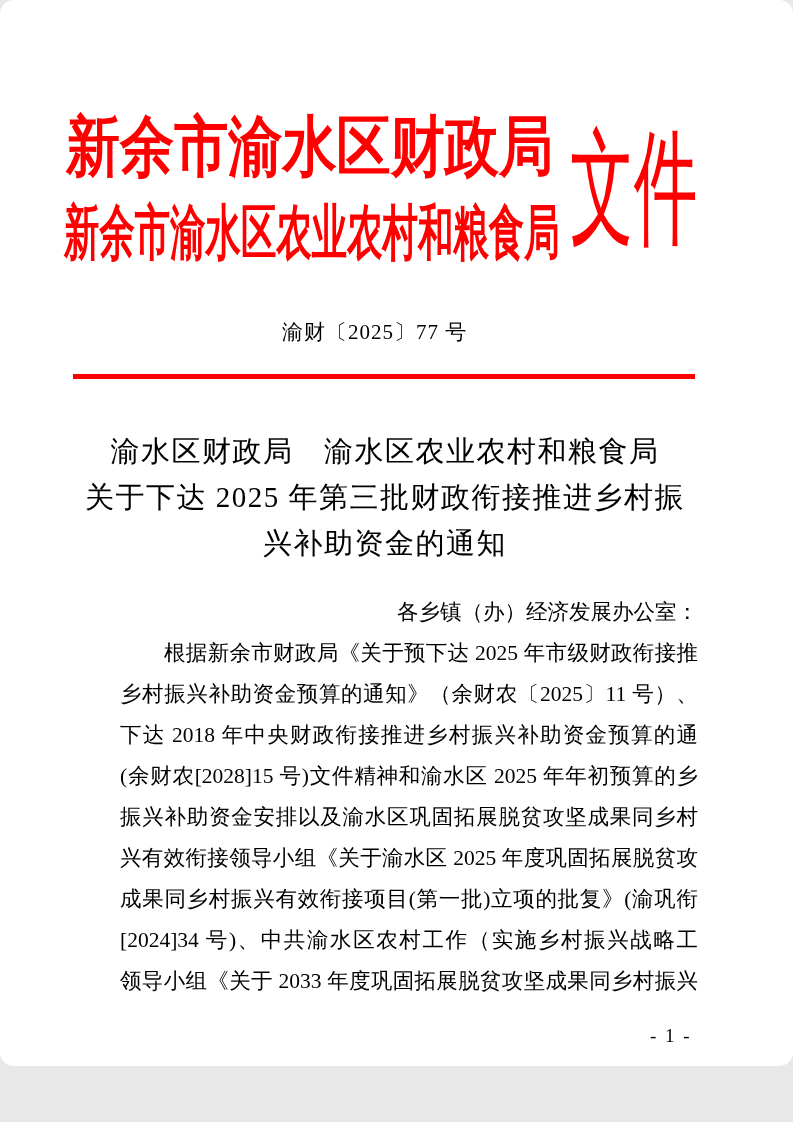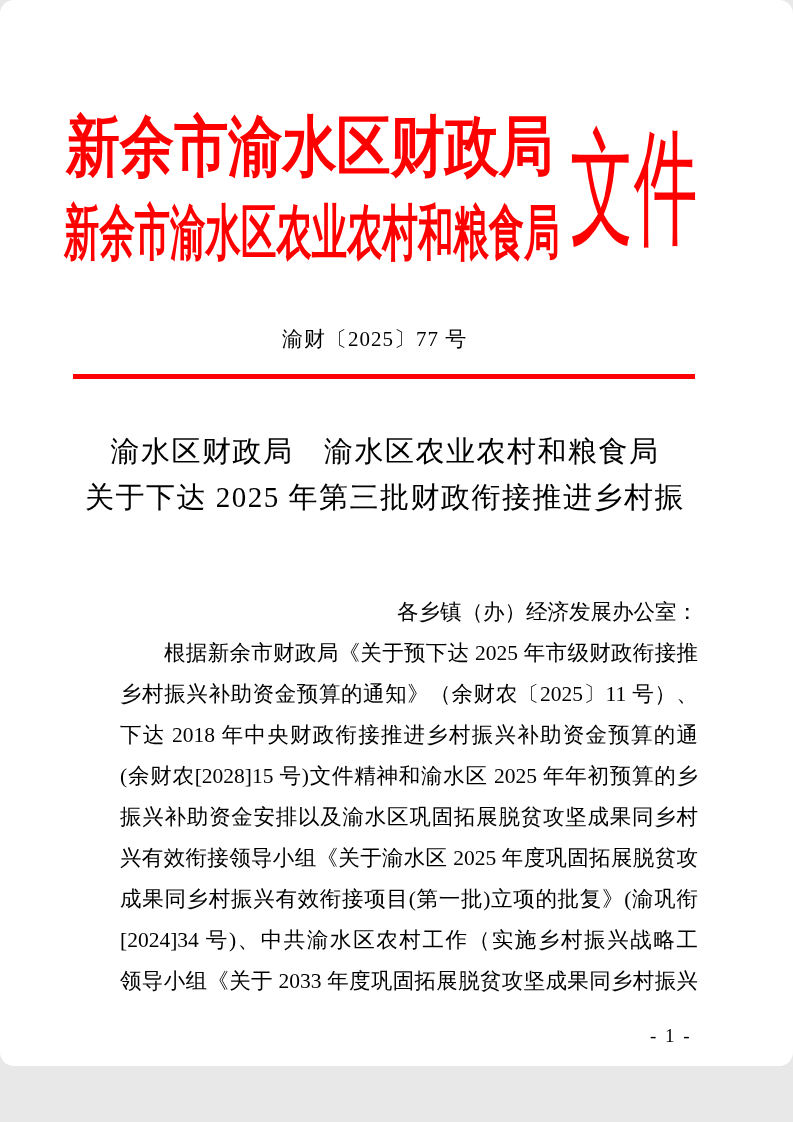--- a/index.html
+++ b/index.html
@@ -26,21 +26,21 @@
     white-space:nowrap;line-height:1;
     transform:scaleX(0.59);transform-origin:0 0;
   }
   .doc-type{
     position:absolute;left:570px;top:126px;
     font-size:126px;color:#ff0000;
     white-space:nowrap;line-height:1;
     transform:scaleX(0.505);transform-origin:0 0;
   }
   .doc-number{
-    position:absolute;left:282px;top:325px;
+    position:absolute;left:282px;top:318px;
     font-size:21px;letter-spacing:1px;white-space:nowrap;
   }
   .red-line{
     position:absolute;left:73px;top:374px;
     width:622px;height:5px;background:#ff0000;
   }
   
   .title-block{
     position:absolute;left:70px;top:428px;width:630px;
     text-align:center;font-size:29px;line-height:46px;
@@ -77,20 +77,21 @@
   <div class="org-line-2">新余市渝水区农业农村和粮食局</div>
   <div class="doc-type">文件</div>
 
   <div class="doc-number">渝财〔2025〕77 号</div>
 
   <div class="red-line"></div>
 
   <div class="title-block">
     <div class="title-line">渝水区财政局　渝水区农业农村和粮食局</div>
     <div class="title-line">关于下达 2025 年第三批财政衔接推进乡村振</div>
+    <div class="title-line">兴补助资金的通知</div>
   </div>
 
   <div class="body-block">
     <div class="salutation">各乡镇（办）经济发展办公室：</div>
     <div class="body-line indent">根据新余市财政局《关于预下达 2025 年市级财政衔接推进</div>
     <div class="body-line">乡村振兴补助资金预算的通知》（余财农〔2025〕11 号）、《关于</div>
     <div class="body-line">下达 2018 年中央财政衔接推进乡村振兴补助资金预算的通知》</div>
     <div class="body-line">(余财农[2028]15 号)文件精神和渝水区 2025 年年初预算的乡村</div>
     <div class="body-line">振兴补助资金安排以及渝水区巩固拓展脱贫攻坚成果同乡村振</div>
     <div class="body-line">兴有效衔接领导小组《关于渝水区 2025 年度巩固拓展脱贫攻坚</div>

